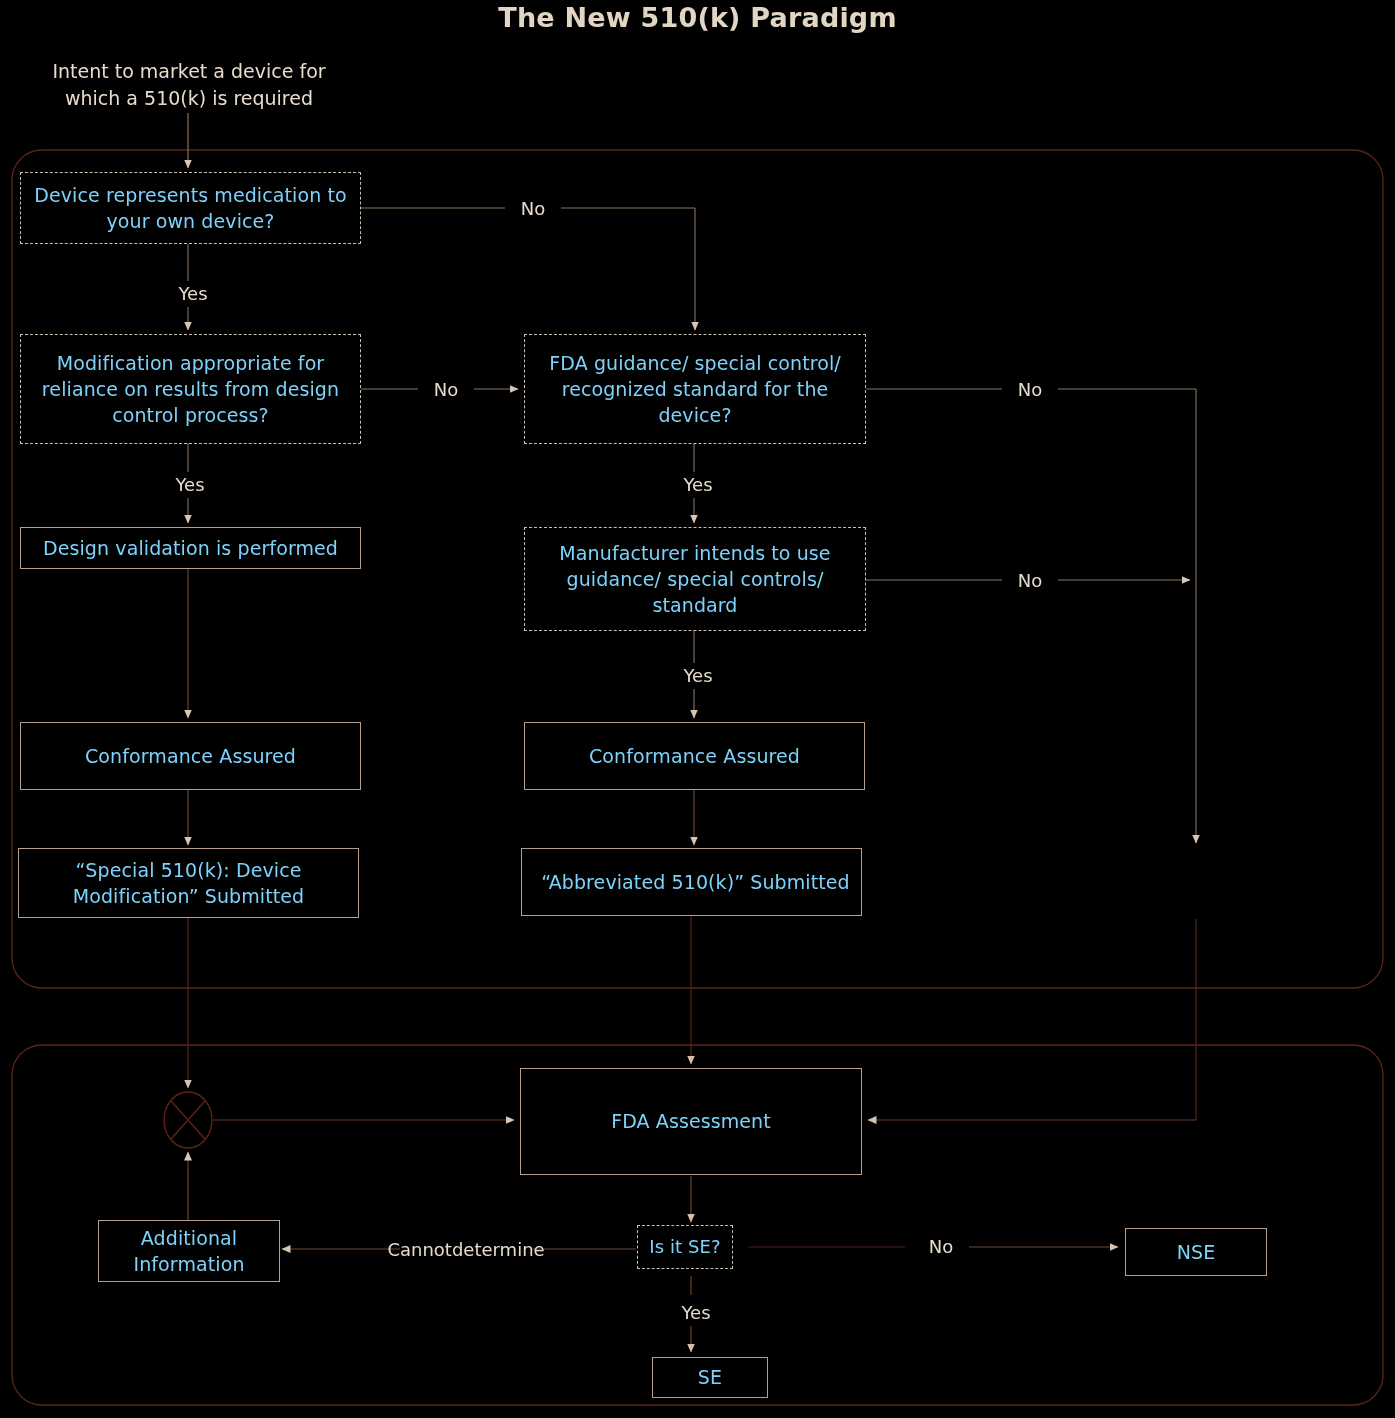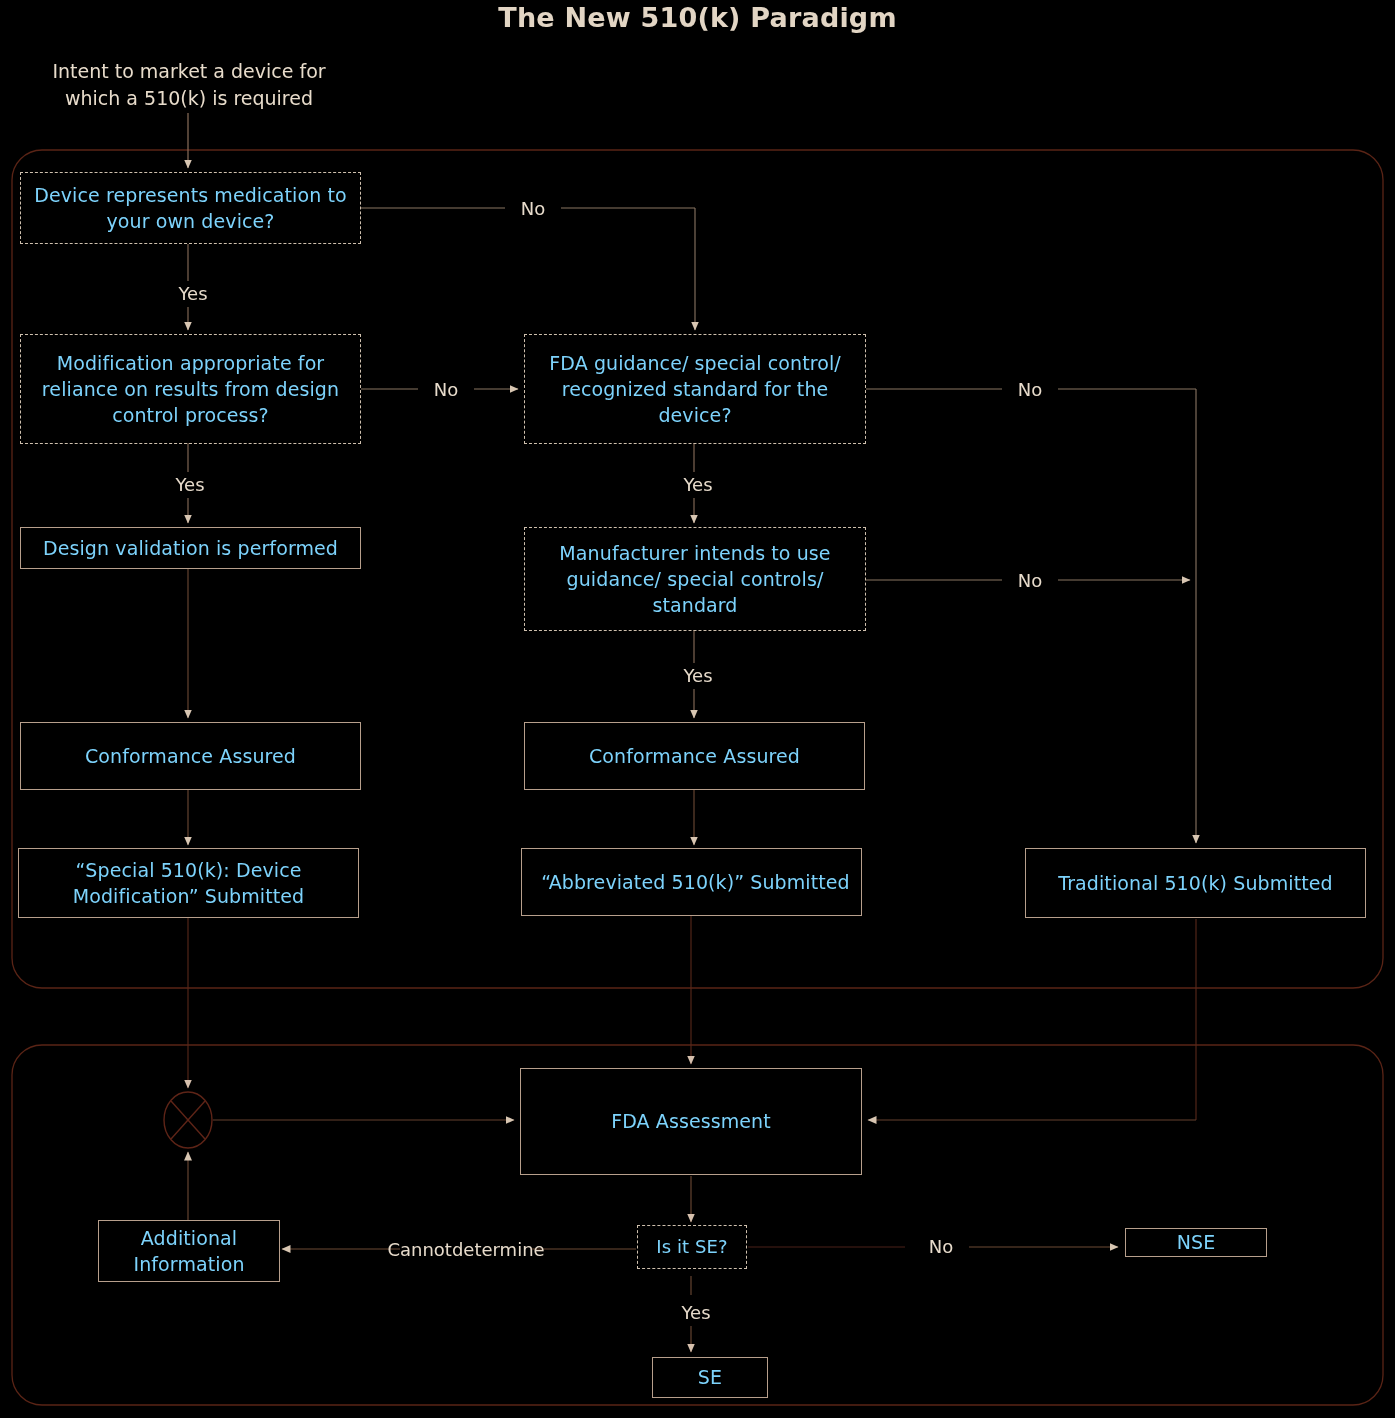--- a/index.html
+++ b/index.html
@@ -196,29 +196,28 @@
   <div class="node dashed" style="left:524px; top:527px; width:342px; height:104px;">Manufacturer intends to use guidance/ special controls/ standard</div>
 
   <div class="node solid" style="left:20px; top:722px; width:341px; height:68px;">Conformance Assured</div>
 
   <div class="node solid" style="left:524px; top:722px; width:341px; height:68px;">Conformance Assured</div>
 
   <div class="node solid" style="left:18px; top:848px; width:341px; height:70px;">“Special 510(k): Device Modification” Submitted</div>
 
   <div class="node solid" style="left:521px; top:848px; width:341px; height:68px;padding-left:16px;">“Abbreviated 510(k)” Submitted</div>
 
-  <div class="node solid" style="left:1025px; top:848px; width:341px; height:70px;">Traditional 510(k) Submitted</div>
 
   <div class="node solid" style="left:520px; top:1068px; width:342px; height:107px;">FDA Assessment</div>
 
   <div class="node solid" style="left:98px; top:1220px; width:182px; height:62px;">Additional Information</div>
 
-  <div class="node dashed" style="left:637px; top:1225px; width:110px; height:44px; font-size:18px;">Is it SE?</div>
-
-  <div class="node solid" style="left:1125px; top:1228px; width:142px; height:29px;">NSE</div>
+  <div class="node dashed" style="left:637px; top:1225px; width:96px; height:44px; font-size:18px;">Is it SE?</div>
+
+  <div class="node solid" style="left:1125px; top:1228px; width:142px; height:48px;">NSE</div>
 
   <div class="node solid" style="left:621px; top:1357px; width:116px; height:41px;margin-left:31px;">SE</div>
 
   <div class="edge-label" style="left:505px; top:196px; width:46px; height:26px;">No</div>
 
   <div class="edge-label" style="left:163px; top:281px; width:50px; height:26px;">Yes</div>
 
   <div class="edge-label" style="left:418px; top:377px; width:46px; height:26px;">No</div>
 
   <div class="edge-label" style="left:1002px; top:377px; width:46px; height:26px;">No</div>

